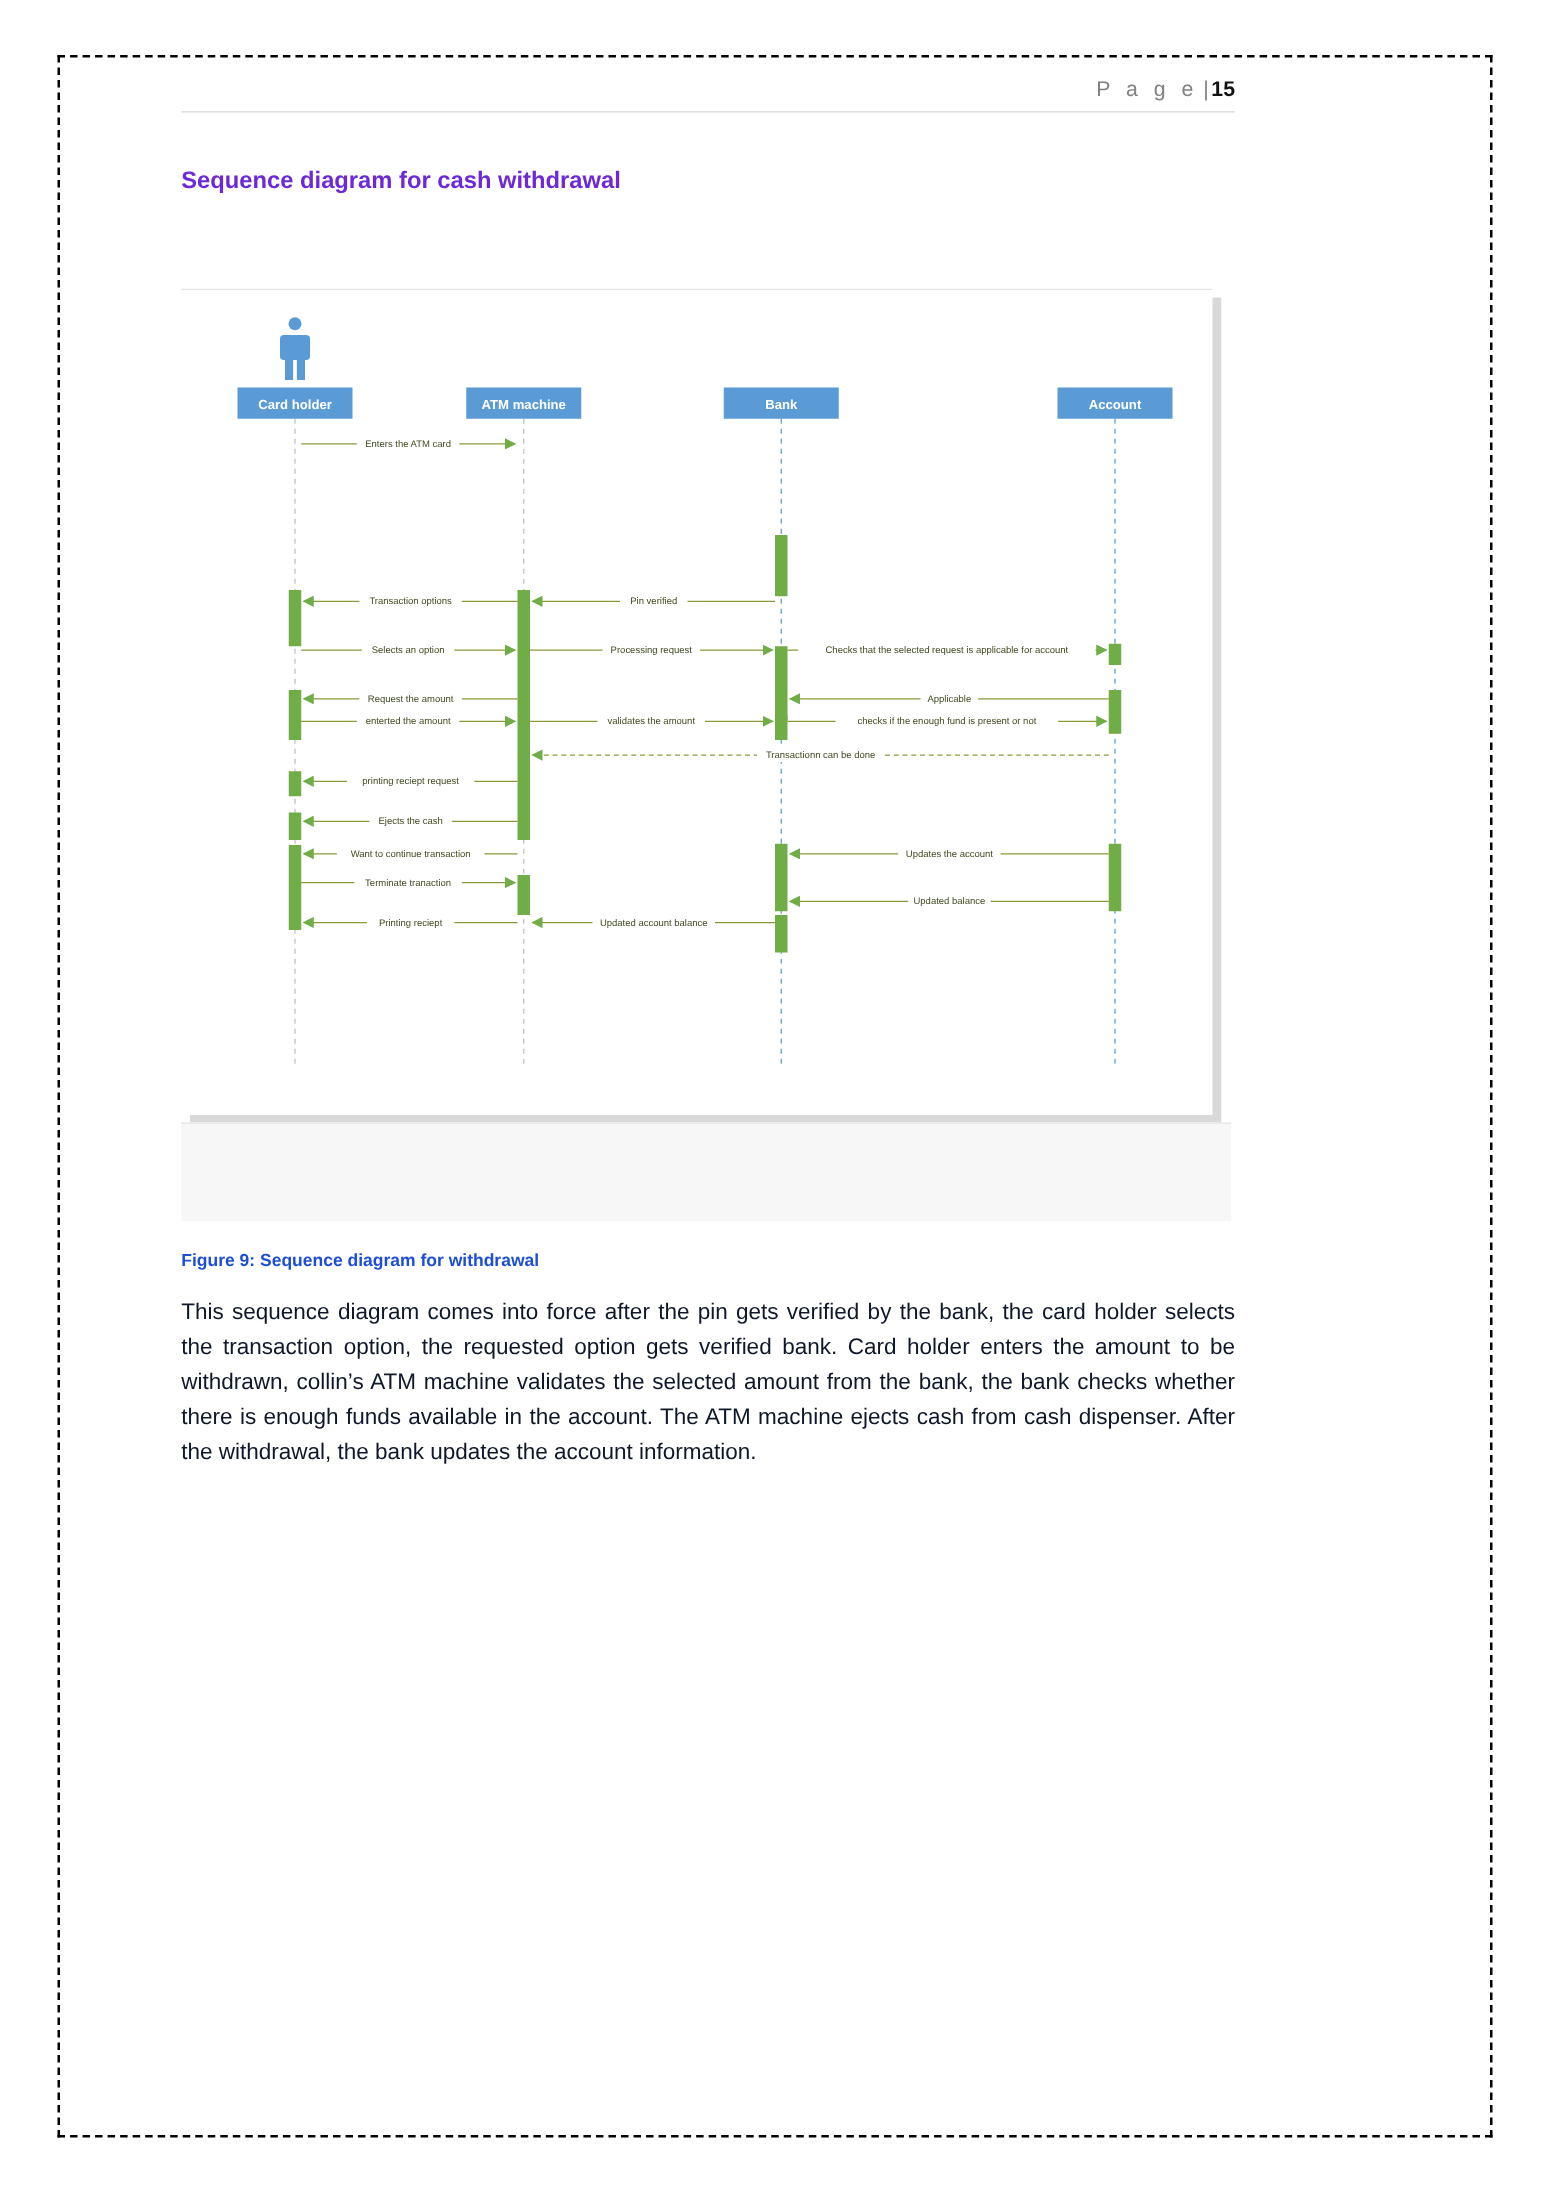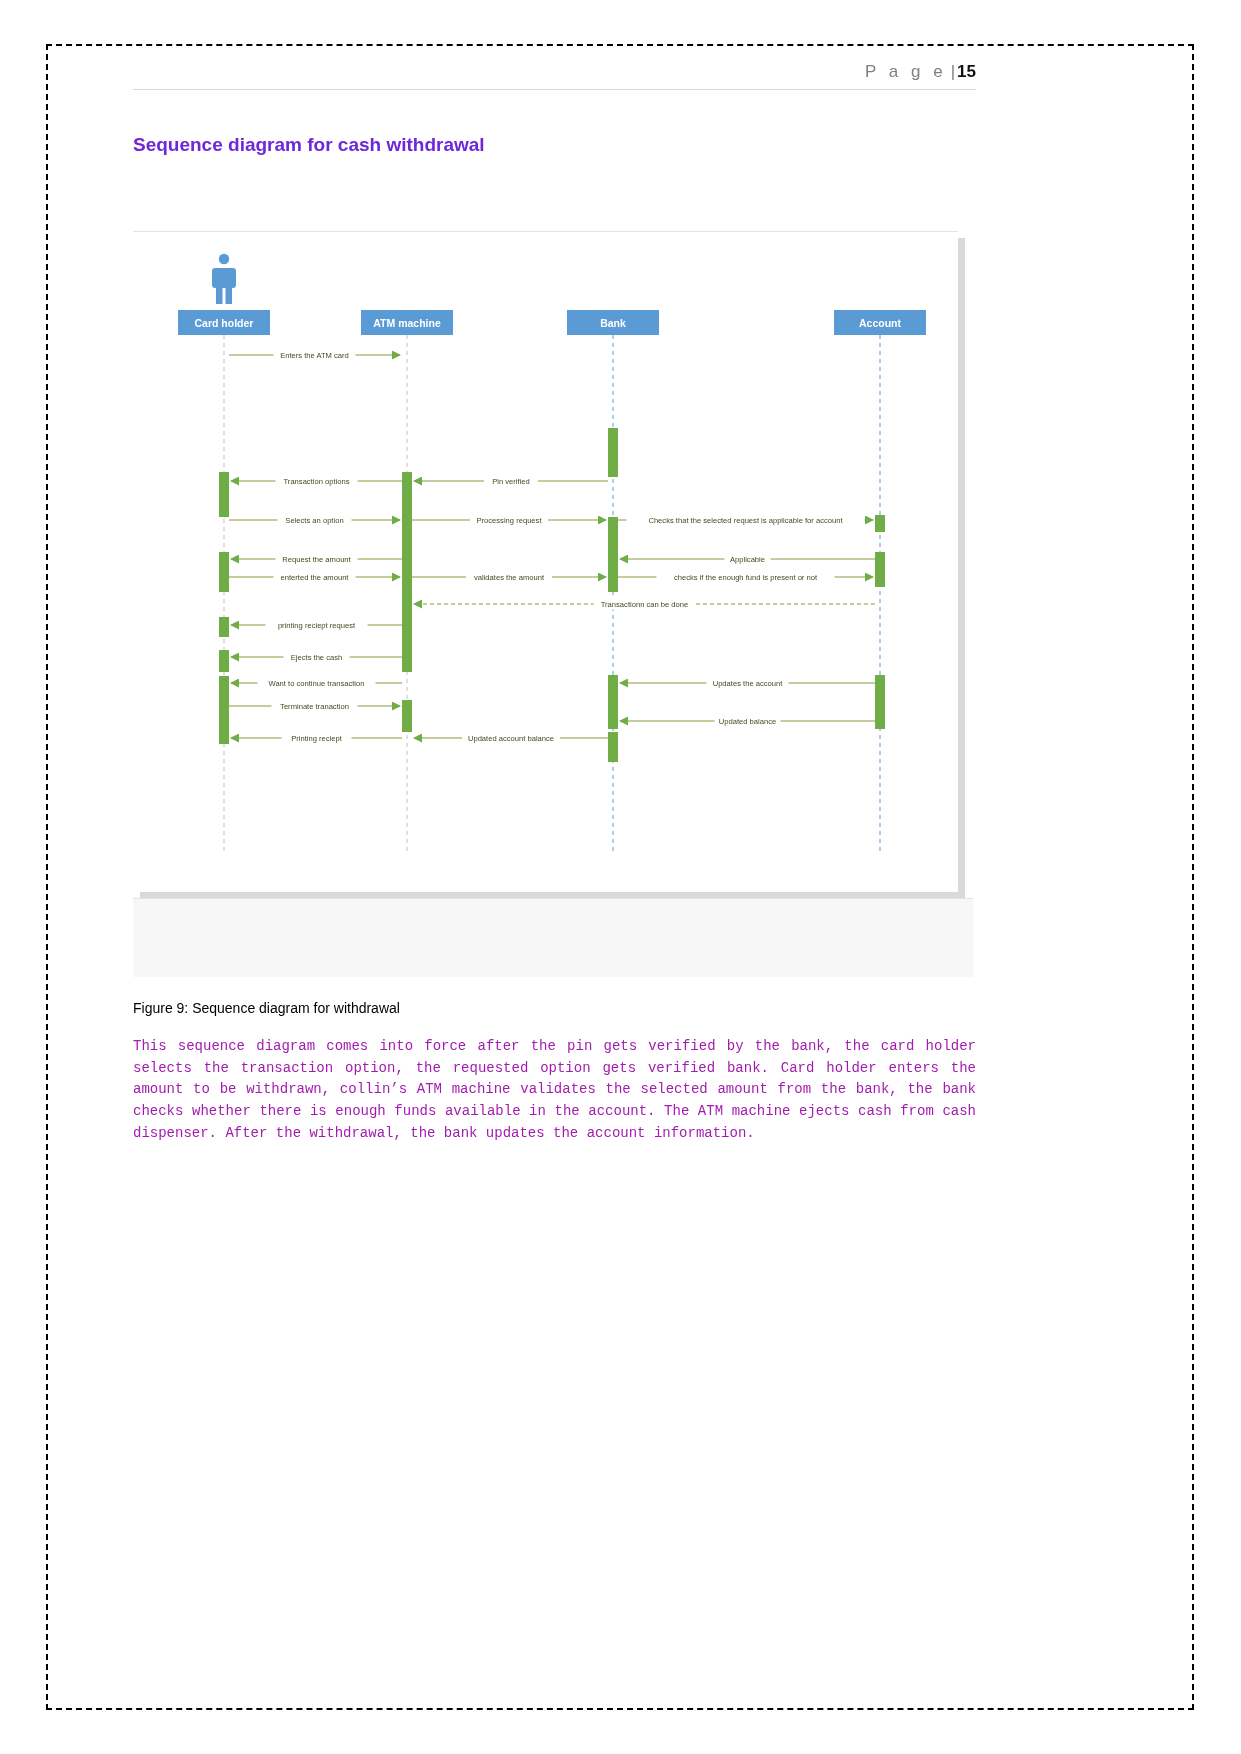--- a/index.html
+++ b/index.html
@@ -10,21 +10,21 @@
     overflow:hidden;
     position:relative;
   }
   .page-border{
     position:absolute;left:46px;top:44px;
     width:1148px;height:1666px;
     border:2px dashed #000;
     box-sizing:border-box;
   }
   .content{
-    position:absolute;left:0;top:0;width:1129px;height:1754px;
+    position:absolute;left:12px;top:0;width:1129px;height:1754px;
   }
   
   .pg-header{
     position:absolute;left:133px;top:62px;width:843px;
     text-align:right;
     border-bottom:1px solid #d8d8d8;
     padding-bottom:7px;
   }
   .pg-header .word{
     font-size:17px;color:#808080;letter-spacing:4px;
@@ -55,30 +55,29 @@
   .diagram-bottom-band{
     position:absolute;left:133px;top:898px;
     width:840px;height:78px;
     background:#f7f7f7;
     border-top:1px solid #e3e3e3;
   }
   .diag{position:absolute;left:0;top:0;width:825px;height:660px;}
   
   .caption{
     position:absolute;left:133px;top:1000px;
-    font-size:14px;font-weight:normal;color:#000000;
+    font-size:14px;font-weight:bold;color:#1d4ed8;
   }
   
   .body-par{
     position:absolute;left:133px;top:1036px;
     width:843px;
-    font-size:14px;line-height:1.55;
-    color:#a21caf;
+    font-size:18px;line-height:1.55;
+    color:#0f172a;
     text-align:justify;
-    font-family:Liberation Mono, monospace;
   }
 </style>
 </head>
 <body>
 
 <div class="page-border"></div>
 
 <div class="content">
 
   <div class="pg-header">

